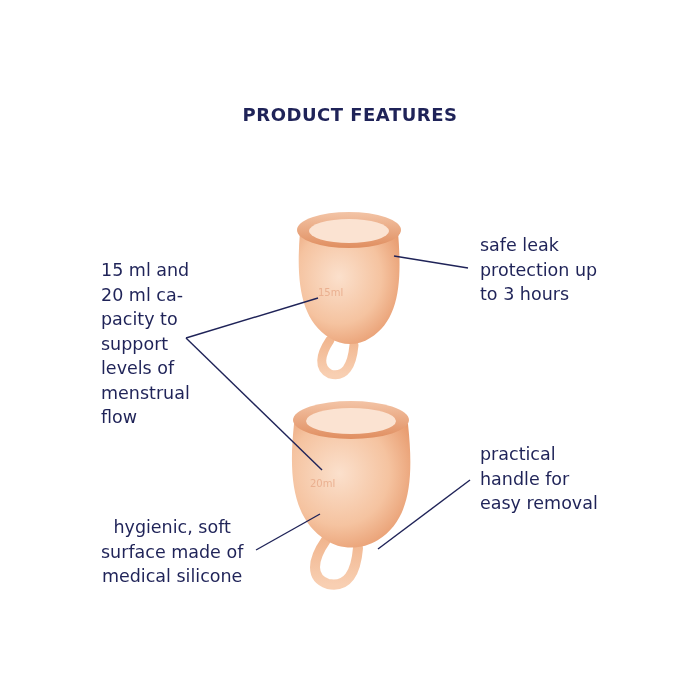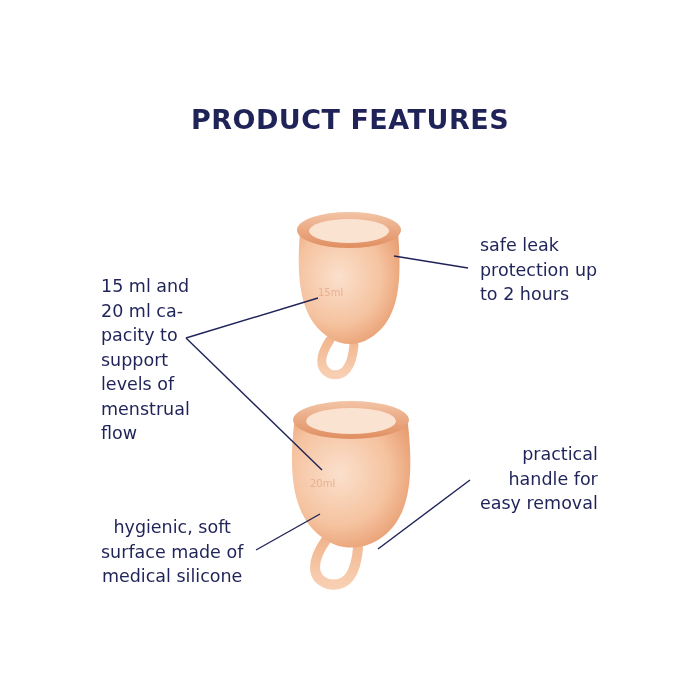--- a/index.html
+++ b/index.html
@@ -1,19 +1,19 @@
 <!DOCTYPE html>
 <html><head>
   <meta charset="utf-8">
   <style>
     html, body { margin: 0; padding: 0; background: #ffffff; }
     body { width: 700px; height: 700px; position: relative; overflow: hidden;
            font-family: "DejaVu Sans", "Liberation Sans", sans-serif; color: #1f2358; }
     .title { position: absolute; left: 0; top: 104px; width: 700px; text-align: center;
-             font-family: "DejaVu Sans", sans-serif; font-weight: bold; font-size: 27px;
+             font-family: "DejaVu Sans", sans-serif; font-weight: bold; font-size: 18px;
              letter-spacing: 0.5px; color: #1f2358; }
     .label { position: absolute; font-size: 17.5px; line-height: 24.5px; color: #1f2358;
              white-space: pre-line; font-weight: 500; }
     svg.art { position: absolute; left: 0; top: 0; }
   </style>
 </head>
 <body>
 
 <div class="title">PRODUCT FEATURES</div>
 
@@ -52,28 +52,28 @@
 
   <g stroke="#1f2358" stroke-width="1.4" fill="none">
     <line x1="186" y1="338" x2="318" y2="298"></line>
     <line x1="186" y1="338" x2="322" y2="470"></line>
     <line x1="394" y1="256" x2="468" y2="268"></line>
     <line x1="470" y1="480" x2="378" y2="549"></line>
     <line x1="256" y1="550" x2="320" y2="514"></line>
   </g>
 </svg>
 
-<div class="label" style="left:101px; top:274px;">15 ml and
+<div class="label" style="left:101px; top:258px;">15 ml and
 20 ml ca-
 pacity to
 support
 levels of
 menstrual
 flow</div>
 <div class="label" style="left:480px; top:233px;">safe leak
 protection up
-to 2 hours</div>
-<div class="label" style="left:480px; top:442px;text-align:right;">practical
+to 3 hours</div>
+<div class="label" style="left:480px; top:442px;">practical
 handle for
 easy removal</div>
 <div class="label" style="left:101px; top:515px;text-align:center;">hygienic, soft
 surface made of
 medical silicone</div>
 
 </body></html>

